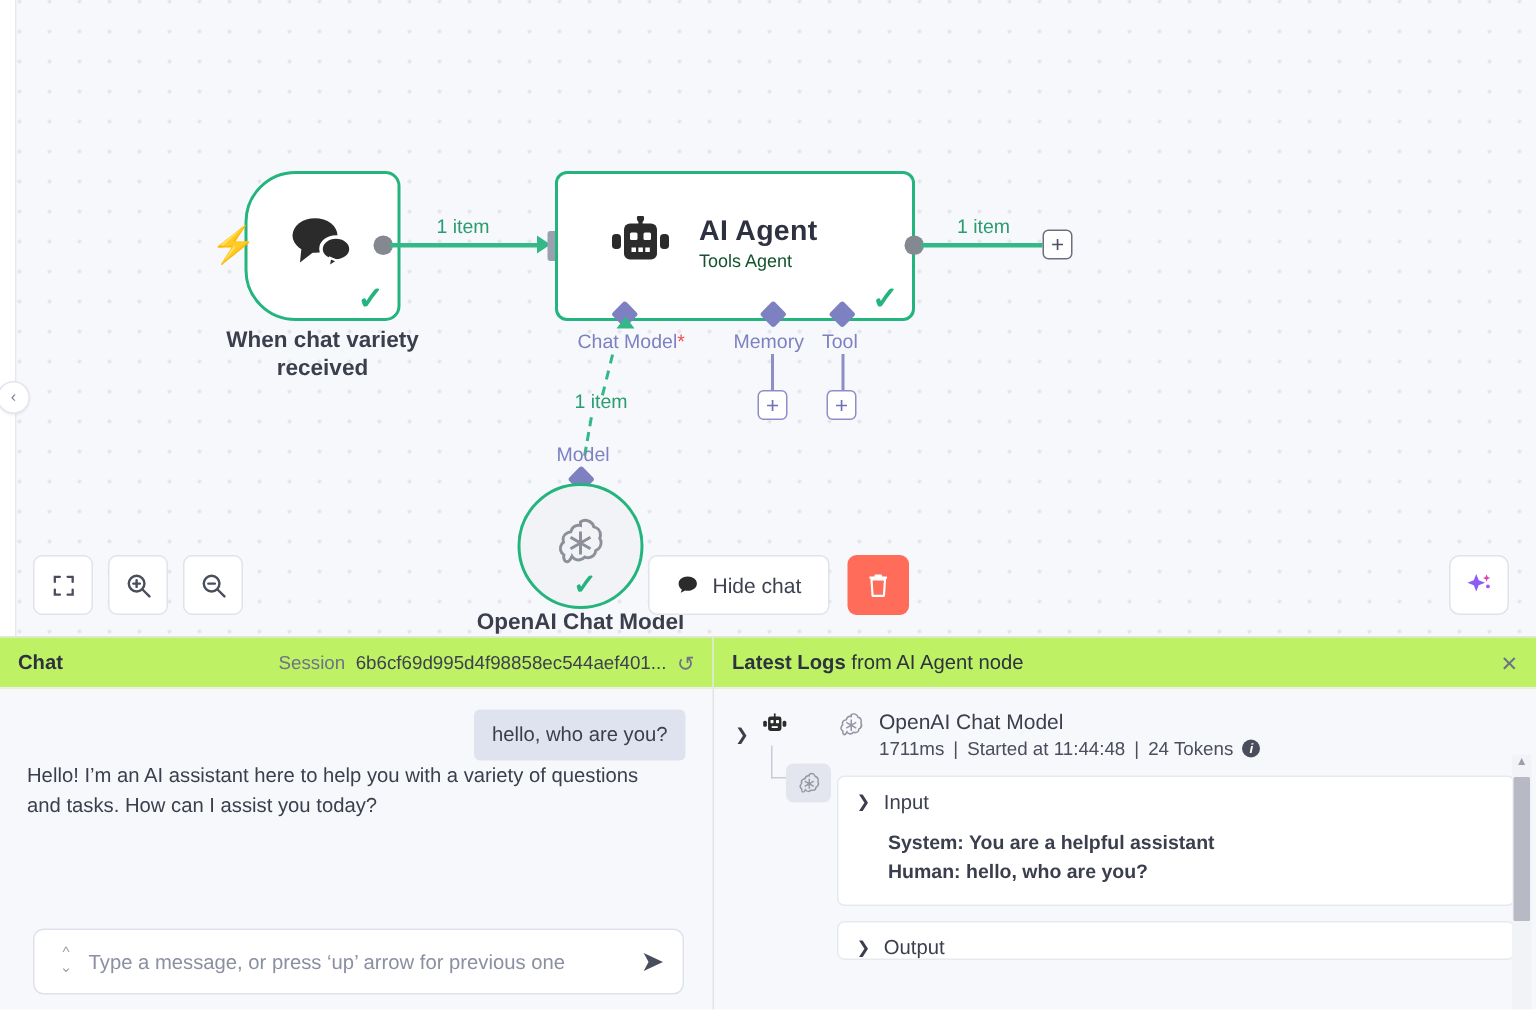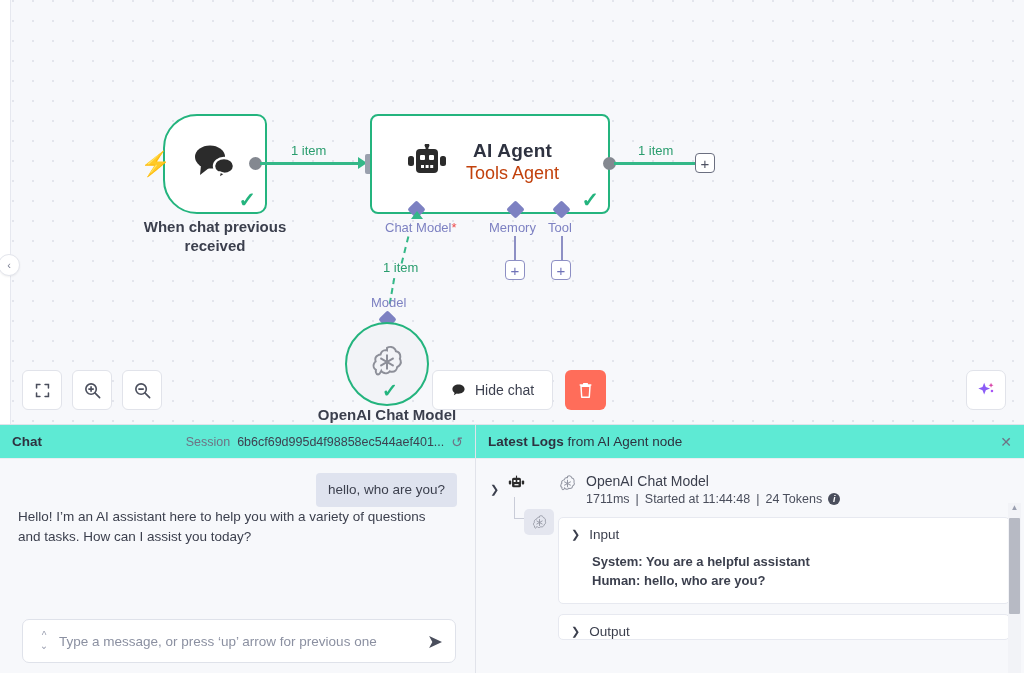--- a/index.html
+++ b/index.html
@@ -57,21 +57,21 @@
   }
 
   #node-agent {
     left: 370px; top: 114px; width: 240px; height: 100px;
     background: #fff; border: 2px solid #24b47e; border-radius: 8px;
     display: flex; align-items: center; padding-left: 34px; gap: 18px;
   }
   #node-agent .robot-glyph { font-size: 38px; line-height: 1; color: #2b2b2b; }
   #node-agent .titles { margin-top: -4px; }
   #node-agent .t1 { font-size: 19px; font-weight: 700; color: #2e3240; letter-spacing: .2px; text-align: center; }
-  #node-agent .t2 { font-size: 18px; color: #c2410c; margin-top: 1px; }
+  #node-agent .t2 { font-size: 12px; color: #14532d; margin-top: 1px; }
 
   #node-model {
     left: 345px; top: 322px; width: 84px; height: 84px;
     border-radius: 50%; background: #f2f3f7; border: 2px solid #24b47e;
     display: flex; align-items: center; justify-content: center;
   }
   #node-model .halo {
     position: absolute; left: -8px; top: -8px; width: 96px; height: 96px;
     border-radius: 50%; background: rgba(226,228,236,.65); z-index: -1;
   }
@@ -155,21 +155,21 @@
   }
 
   
   #bottom { position: absolute; left: 0; top: 424px; width: 1024px; height: 249px; display: flex; }
   #chat-panel {
     width: 476px; height: 249px; background: #f7f8fb;
     border-top: 1px solid #e1e3ea; border-right: 1px solid #e1e3ea;
     display: flex; flex-direction: column;
   }
   .panel-head {
-    height: 34px; background: #5eead4; border-bottom: 1px solid #ebedf2;
+    height: 34px; background: #bef264; border-bottom: 1px solid #ebedf2;
     display: flex; align-items: center; padding: 0 12px; flex-shrink: 0;
   }
   #chat-title { font-size: 13.5px; font-weight: 700; color: #2e3240; }
   #session-wrap {
     margin-left: auto; display: flex; align-items: center; gap: 7px;
     font-size: 12.5px; color: #6e7385;
   }
   #session-label { color: #6e7385; }
   #session-id { color: #3d4150; }
   #session-reset { color: #6e7385; font-size: 14px; }
@@ -266,21 +266,21 @@
         <svg width="44" height="34" viewBox="0 0 44 34" aria-hidden="true">
           <ellipse cx="17" cy="13" rx="15" ry="11.5" fill="#2b2b2b"></ellipse>
           <path d="M8 21 L7 31 L16 24 Z" fill="#2b2b2b"></path>
           <ellipse cx="31" cy="22" rx="10" ry="8" fill="#2b2b2b" stroke="#ffffff" stroke-width="2.4"></ellipse>
           <path d="M27 28 L26 34 L32 30 Z" fill="#2b2b2b" stroke="#ffffff" stroke-width="1.6"></path>
         </svg>
       </span>
       <span class="tick">✓</span>
     </div>
     <div class="node-label" style="left:215px; top:218px;">
-      <div>When chat previous</div>
+      <div>When chat variety</div>
         <div>received</div>
     </div>
 
     <div class="endpoint-dot" style="left:249px; top:157px;"></div>
     <div class="wire" style="left:260px; top:162px; width:102px;"></div>
     <div class="arrowhead" style="left:358px; top:157px;"></div>
     <div class="input-tab" style="left:365px; top:154px;"></div>
     <div class="wire-label" style="left:291px; top:143px;">1 item</div>
 
     <div class="node" id="node-agent">

